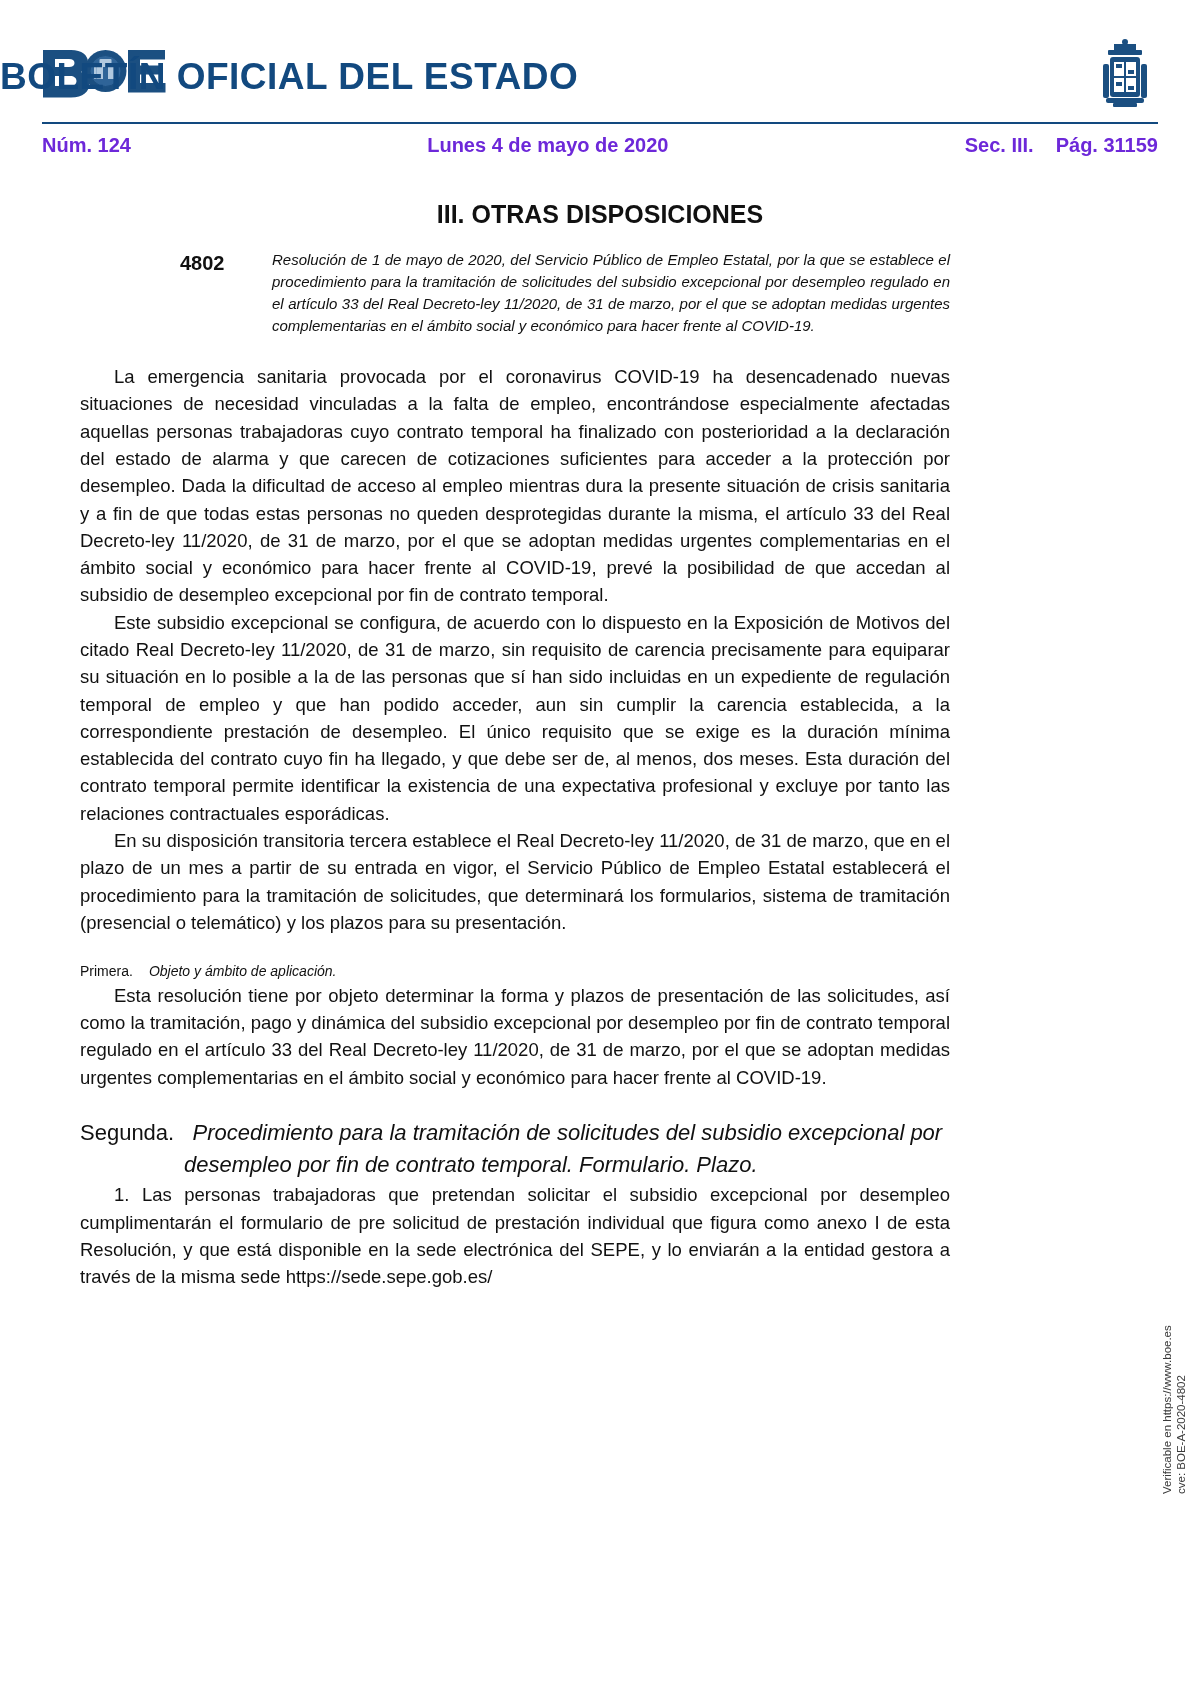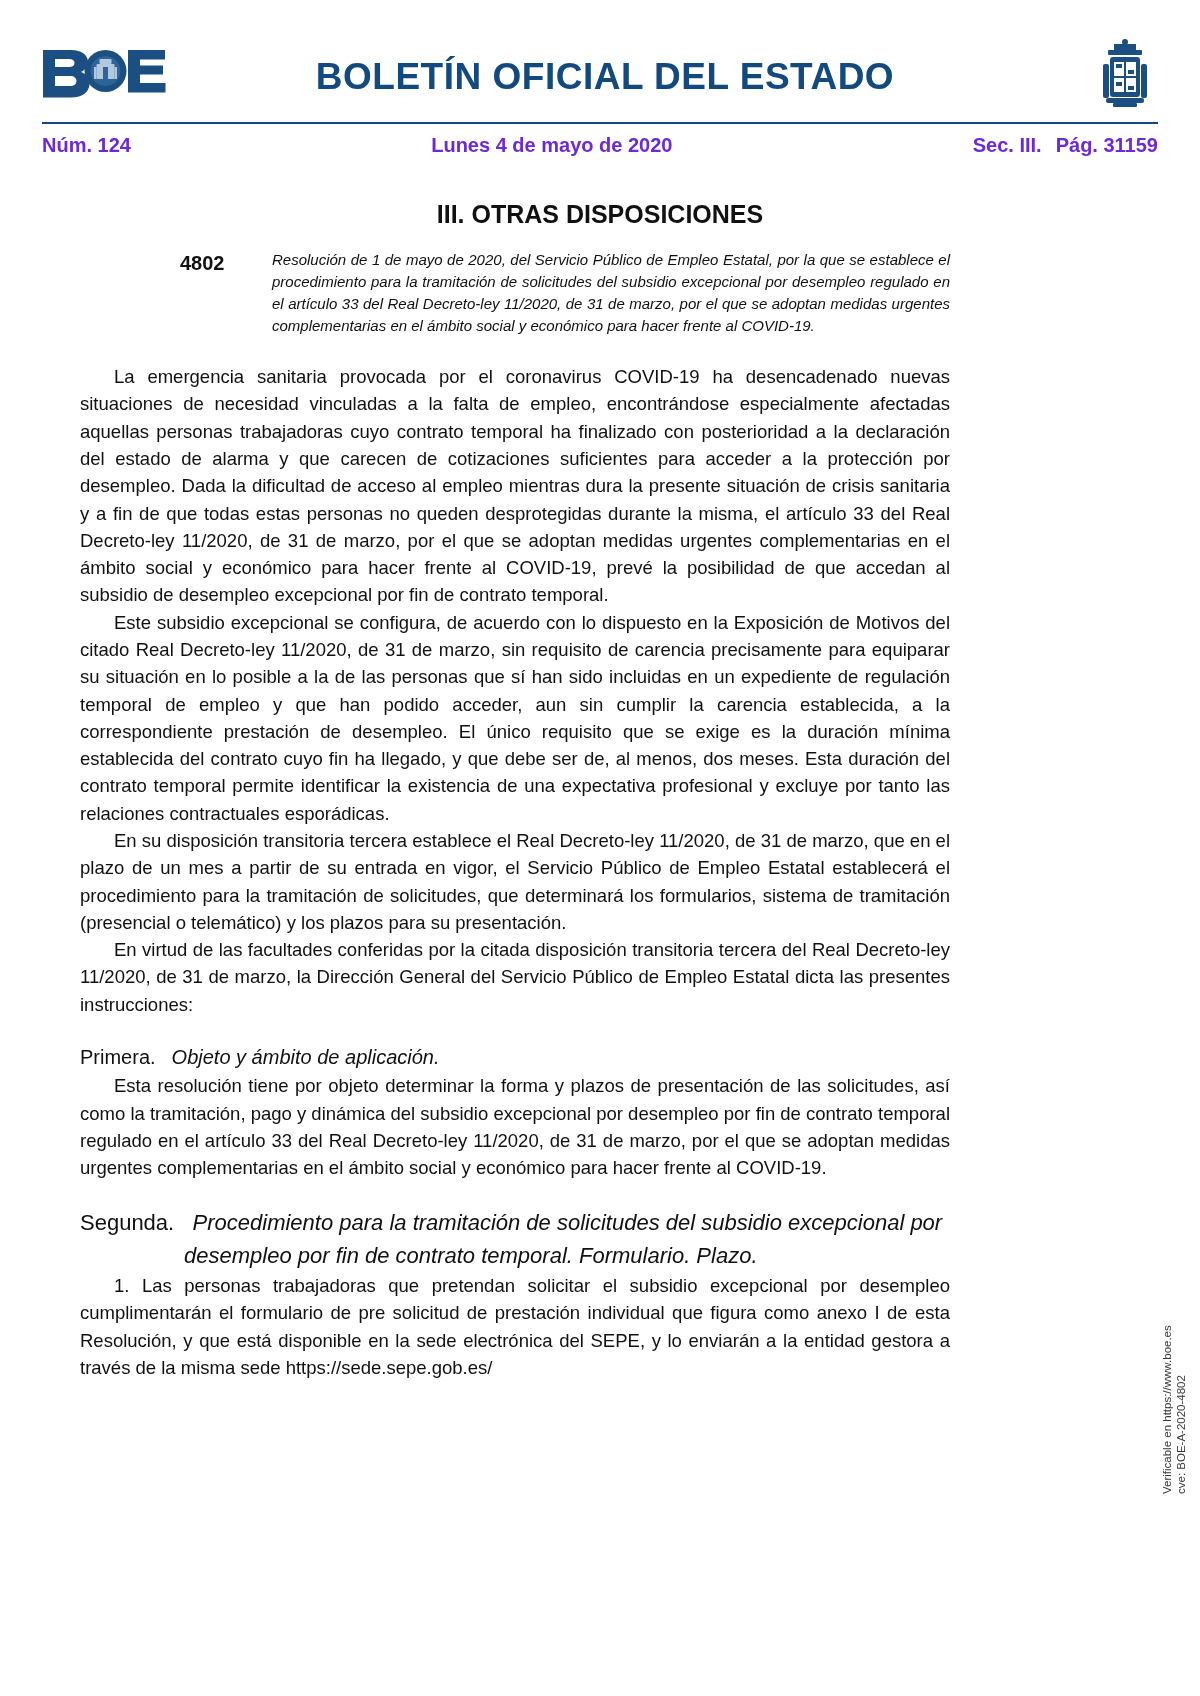--- a/index.html
+++ b/index.html
@@ -24,24 +24,24 @@
   }
   .boe-logo {
     position: absolute;
     left: 40px;
     top: 44px;
     width: 130px;
     height: 62px;
   }
   .masthead-title {
     position: absolute;
-    left: 10px;
+    left: 0;
     right: 0;
     top: 56px;
-    text-align: center;
+    text-align: left;
     font-size: 37px;
     font-weight: bold;
     letter-spacing: 0.5px;
     color: #12497f;
     font-family: "Liberation Sans", sans-serif;
   }
   .coat-arms {
     position: absolute;
     right: 44px;
     top: 38px;
@@ -65,21 +65,21 @@
     top: 128px;
     height: 34px;
     display: flex;
     align-items: center;
     color: #6d28d9;
     font-size: 20px;
     font-weight: bold;
   }
   .hi-left  { flex: 0 0 auto; }
   .hi-mid   { flex: 1 1 auto; text-align: center; }
-  .hi-right { flex: 0 0 auto; display: flex; gap: 14px; }
+  .hi-right { flex: 0 0 auto; display: flex; gap: 22px; }
 
   
   .page {
     position: absolute;
     left: 0; right: 0;
     top: 170px;
   }
   .section-title {
     text-align: center;
     font-size: 25px;
@@ -128,21 +128,21 @@
     line-height: 1.475;
     text-align: justify;
     text-indent: 34px;
     color: #111;
   }
   p.para.first { margin-top: 26px; }
   p.para.spaced { }
 
   .ordinal {
     margin-top: 25px;
-    font-size: 20px;
+    font-size: 14px;
     line-height: 1.47;
     color: #111;
   }
   .ordinal .ord-name {
     font-style: normal;
   }
   .ordinal .ord-desc {
     font-style: italic;
     margin-left: 16px;
   }
@@ -253,21 +253,20 @@
   </div>
 
   <div class="body-col">
 
     <p class="para first">La emergencia sanitaria provocada por el coronavirus COVID-19 ha desencadenado nuevas situaciones de necesidad vinculadas a la falta de empleo, encontrándose especialmente afectadas aquellas personas trabajadoras cuyo contrato temporal ha finalizado con posterioridad a la declaración del estado de alarma y que carecen de cotizaciones suficientes para acceder a la protección por desempleo. Dada la dificultad de acceso al empleo mientras dura la presente situación de crisis sanitaria y a fin de que todas estas personas no queden desprotegidas durante la misma, el artículo 33 del Real Decreto-ley 11/2020, de 31 de marzo, por el que se adoptan medidas urgentes complementarias en el ámbito social y económico para hacer frente al COVID-19, prevé la posibilidad de que accedan al subsidio de desempleo excepcional por fin de contrato temporal.</p>
 
     <p class="para">Este subsidio excepcional se configura, de acuerdo con lo dispuesto en la Exposición de Motivos del citado Real Decreto-ley 11/2020, de 31 de marzo, sin requisito de carencia precisamente para equiparar su situación en lo posible a la de las personas que sí han sido incluidas en un expediente de regulación temporal de empleo y que han podido acceder, aun sin cumplir la carencia establecida, a la correspondiente prestación de desempleo. El único requisito que se exige es la duración mínima establecida del contrato cuyo fin ha llegado, y que debe ser de, al menos, dos meses. Esta duración del contrato temporal permite identificar la existencia de una expectativa profesional y excluye por tanto las relaciones contractuales esporádicas.</p>
 
     <p class="para">En su disposición transitoria tercera establece el Real Decreto-ley 11/2020, de 31 de marzo, que en el plazo de un mes a partir de su entrada en vigor, el Servicio Público de Empleo Estatal establecerá el procedimiento para la tramitación de solicitudes, que determinará los formularios, sistema de tramitación (presencial o telemático) y los plazos para su presentación.</p>
 
-    <p class="para">En virtud de las facultades conferidas por la citada disposición transitoria tercera del Real Decreto-ley 11/2020, de 31 de marzo, la Dirección General del Servicio Público de Empleo Estatal dicta las presentes instrucciones:</p>
 
     <div class="ordinal">
       <span class="ord-name">Primera.</span><span class="ord-desc">Objeto y ámbito de aplicación.</span>
     </div>
 
     <p class="para spaced">Esta resolución tiene por objeto determinar la forma y plazos de presentación de las solicitudes, así como la tramitación, pago y dinámica del subsidio excepcional por desempleo por fin de contrato temporal regulado en el artículo 33 del Real Decreto-ley 11/2020, de 31 de marzo, por el que se adoptan medidas urgentes complementarias en el ámbito social y económico para hacer frente al COVID-19.</p>
 
     <div class="ordinal-2">
       <span class="ord-name">Segunda.</span>&nbsp;&nbsp;&nbsp;<span class="ord-desc">Procedimiento para la tramitación de solicitudes del subsidio excepcional por desempleo por fin de contrato temporal. Formulario. Plazo.</span>
     </div>

